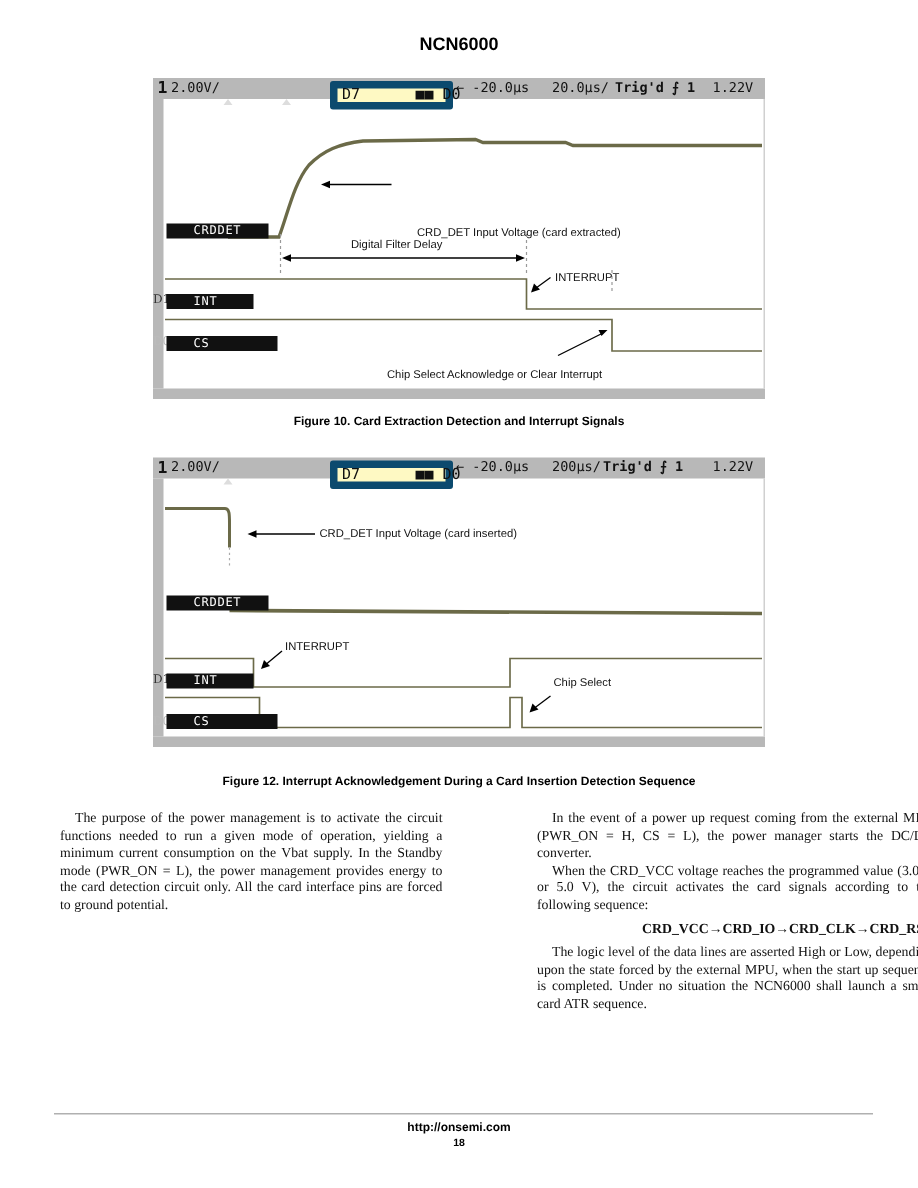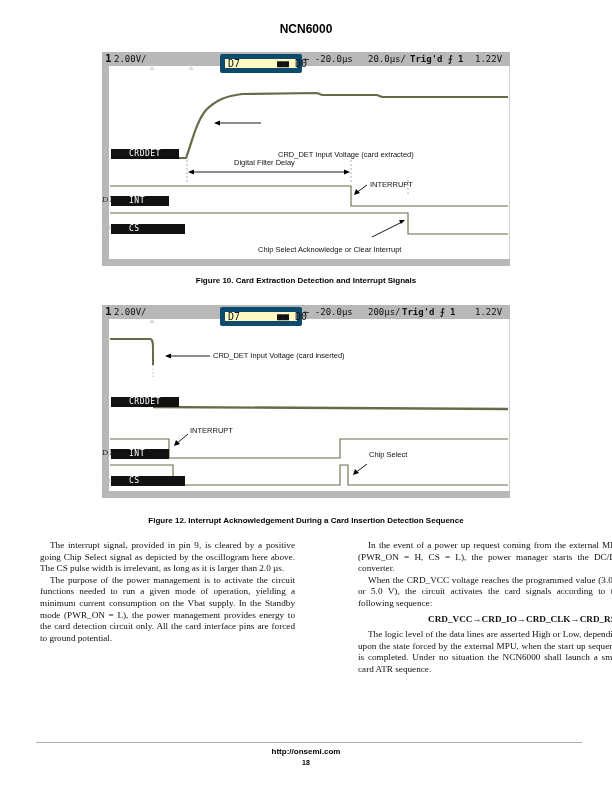--- a/index.html
+++ b/index.html
@@ -137,21 +137,20 @@
   <div class="chnum" style="left:0px;top:171px;color:#bbb;">D0</div>
   <div class="siglabel" style="left:9px;top:171px;width:38px;">CS</div>
 
   <div class="ann" style="left:111px;top:46px;">CRD_DET Input Voltage (card inserted)</div>
   <div class="ann" style="left:88px;top:121px;">INTERRUPT</div>
   <div class="ann" style="left:267px;top:145px;">Chip Select</div>
 </div>
 <div class="caption" style="top:516px;">Figure 12. Interrupt Acknowledgement During a Card Insertion Detection Sequence</div>
 
 <div class="col" style="left:40px;top:540px;width:255px;">
-  <p>The interrupt signal, provided in pin 9, is cleared by a positive going Chip Select signal as depicted by the oscillogram here above. The CS pulse width is irrelevant, as long as it is larger than 2.0 µs.</p>
   <p>The purpose of the power management is to activate the circuit functions needed to run a given mode of operation, yielding a minimum current consumption on the Vbat supply. In the Standby mode (PWR_ON = L), the power management provides energy to the card detection circuit only. All the card interface pins are forced to ground potential.</p>
 </div>
 
 <div class="col" style="left:318px;top:540px;width:264px;margin-left:40px;">
   <p>In the event of a power up request coming from the external MPU (PWR_ON = H, CS = L), the power manager starts the DC/DC converter.</p>
   <p>When the CRD_VCC voltage reaches the programmed value (3.0 V or 5.0 V), the circuit activates the card signals according to the following sequence:</p>
   <p class="seq">CRD_VCC→CRD_IO→CRD_CLK→CRD_RST</p>
   <p>The logic level of the data lines are asserted High or Low, depending upon the state forced by the external MPU, when the start up sequence is completed. Under no situation the NCN6000 shall launch a smart card ATR sequence.</p>
 </div>
 

